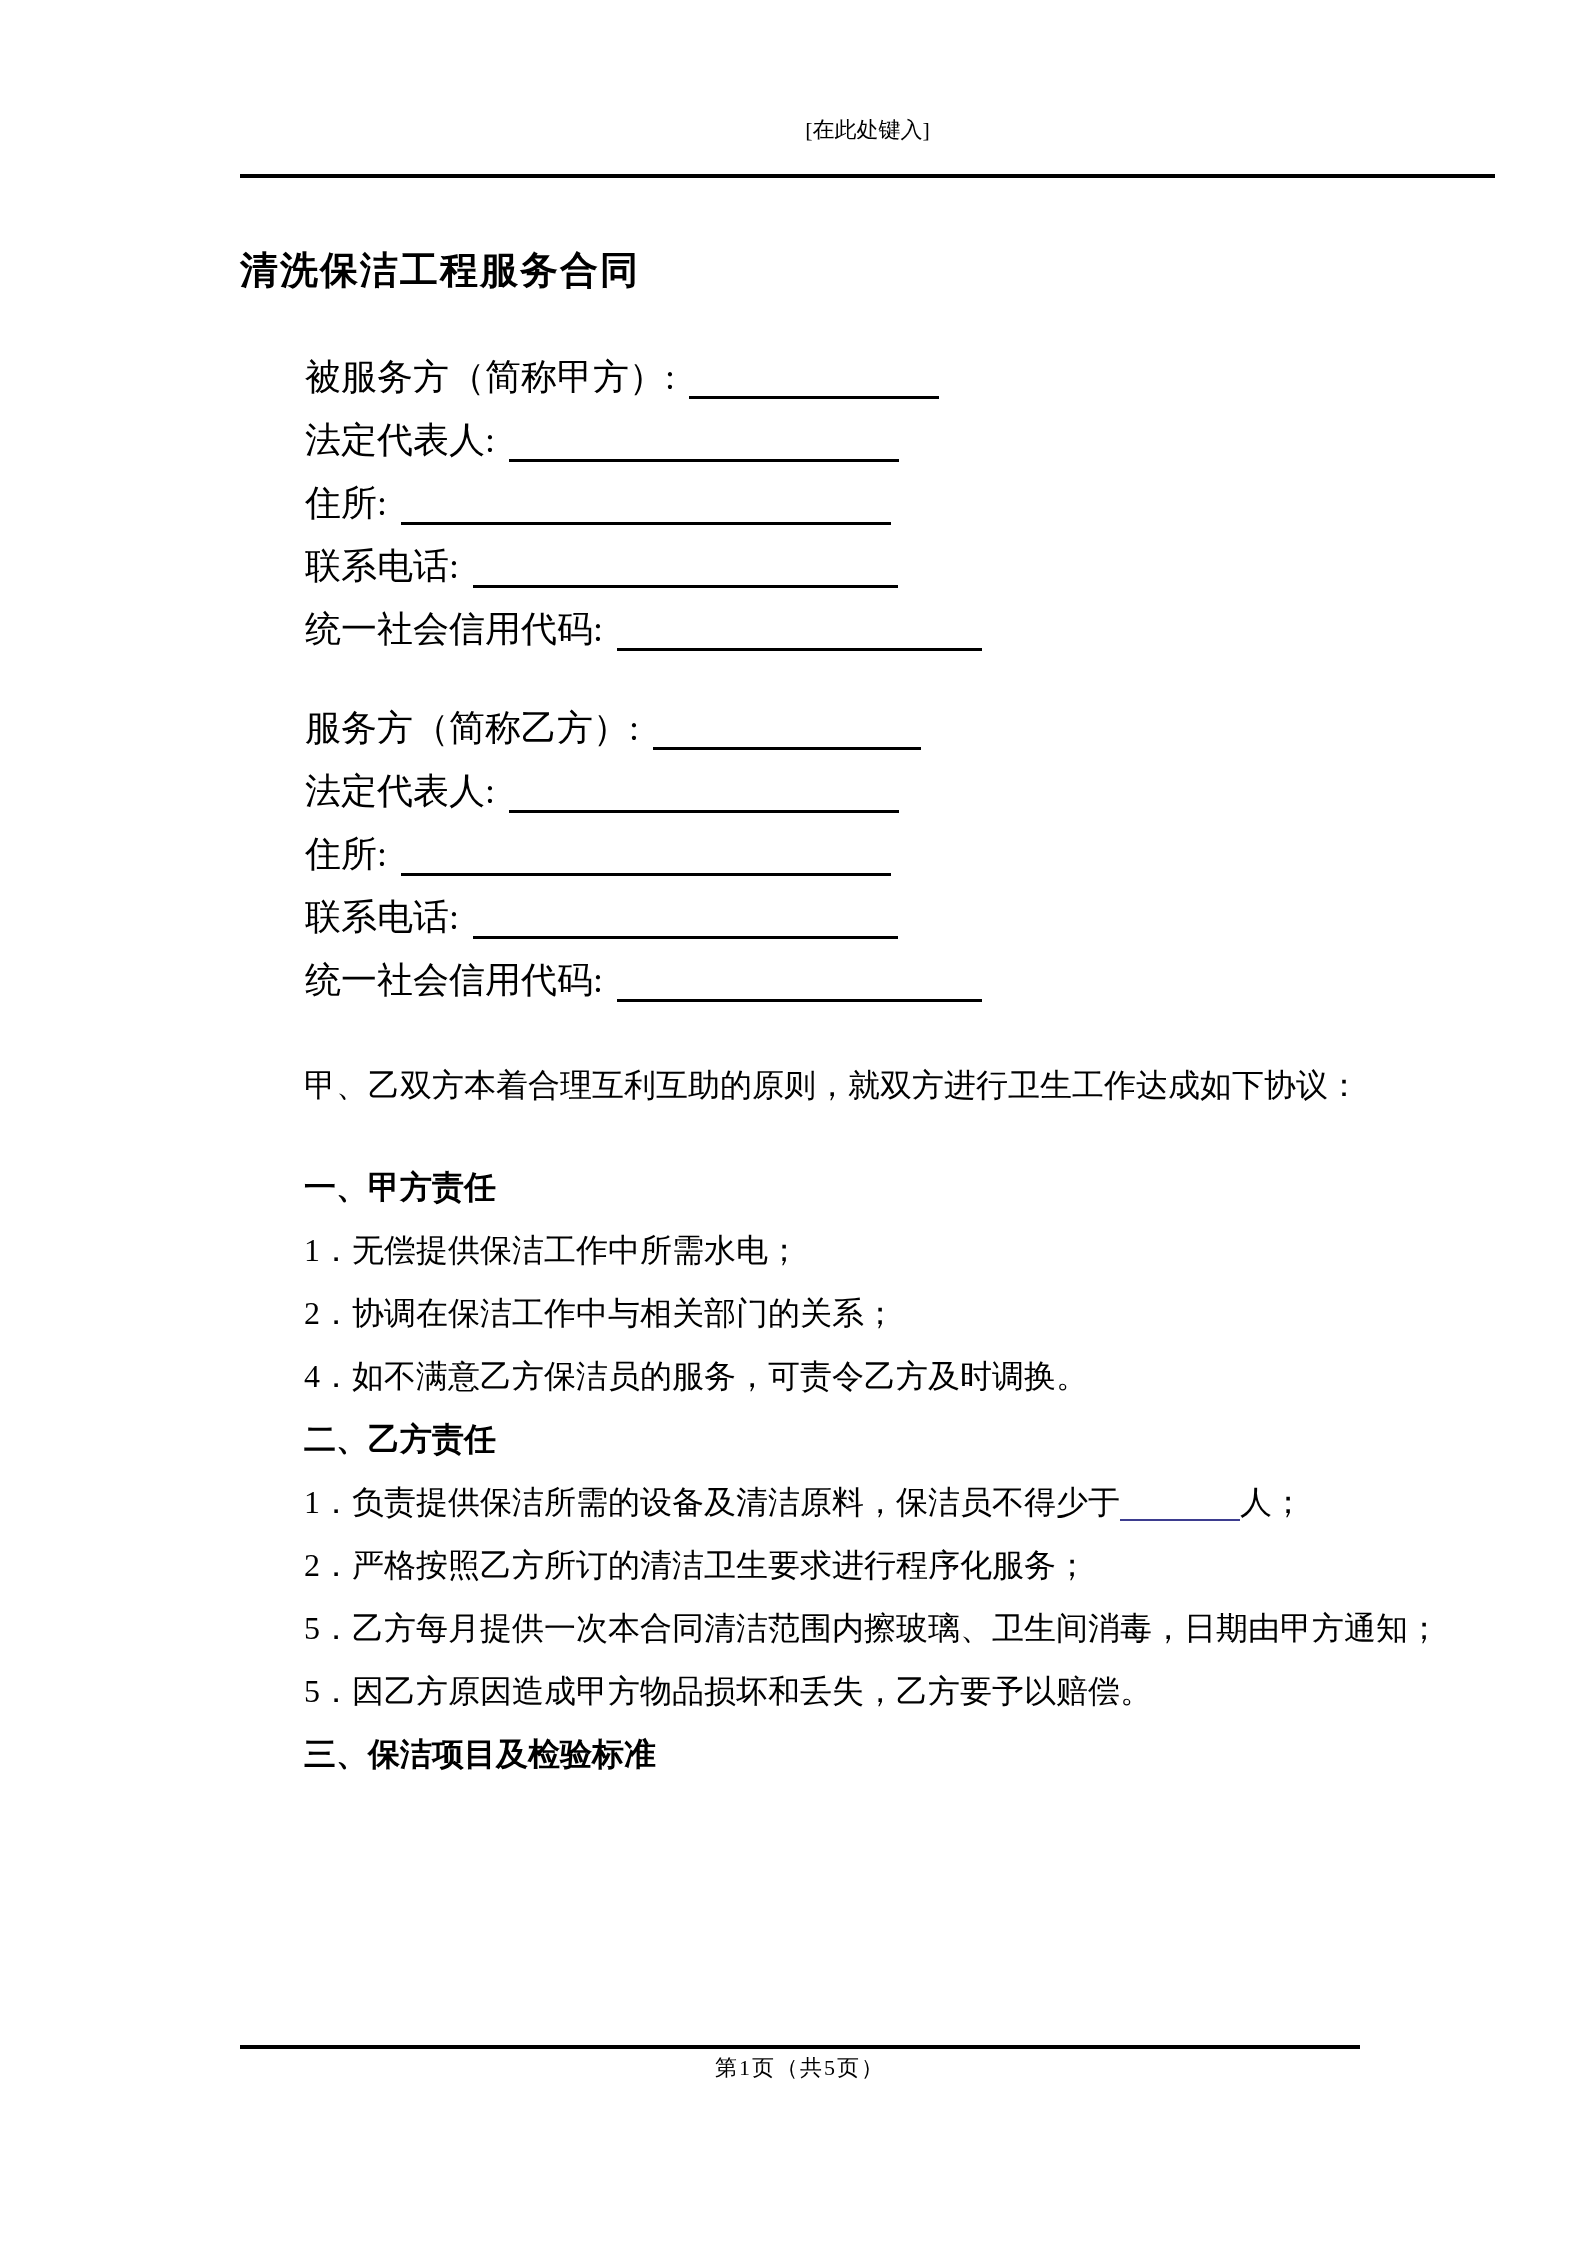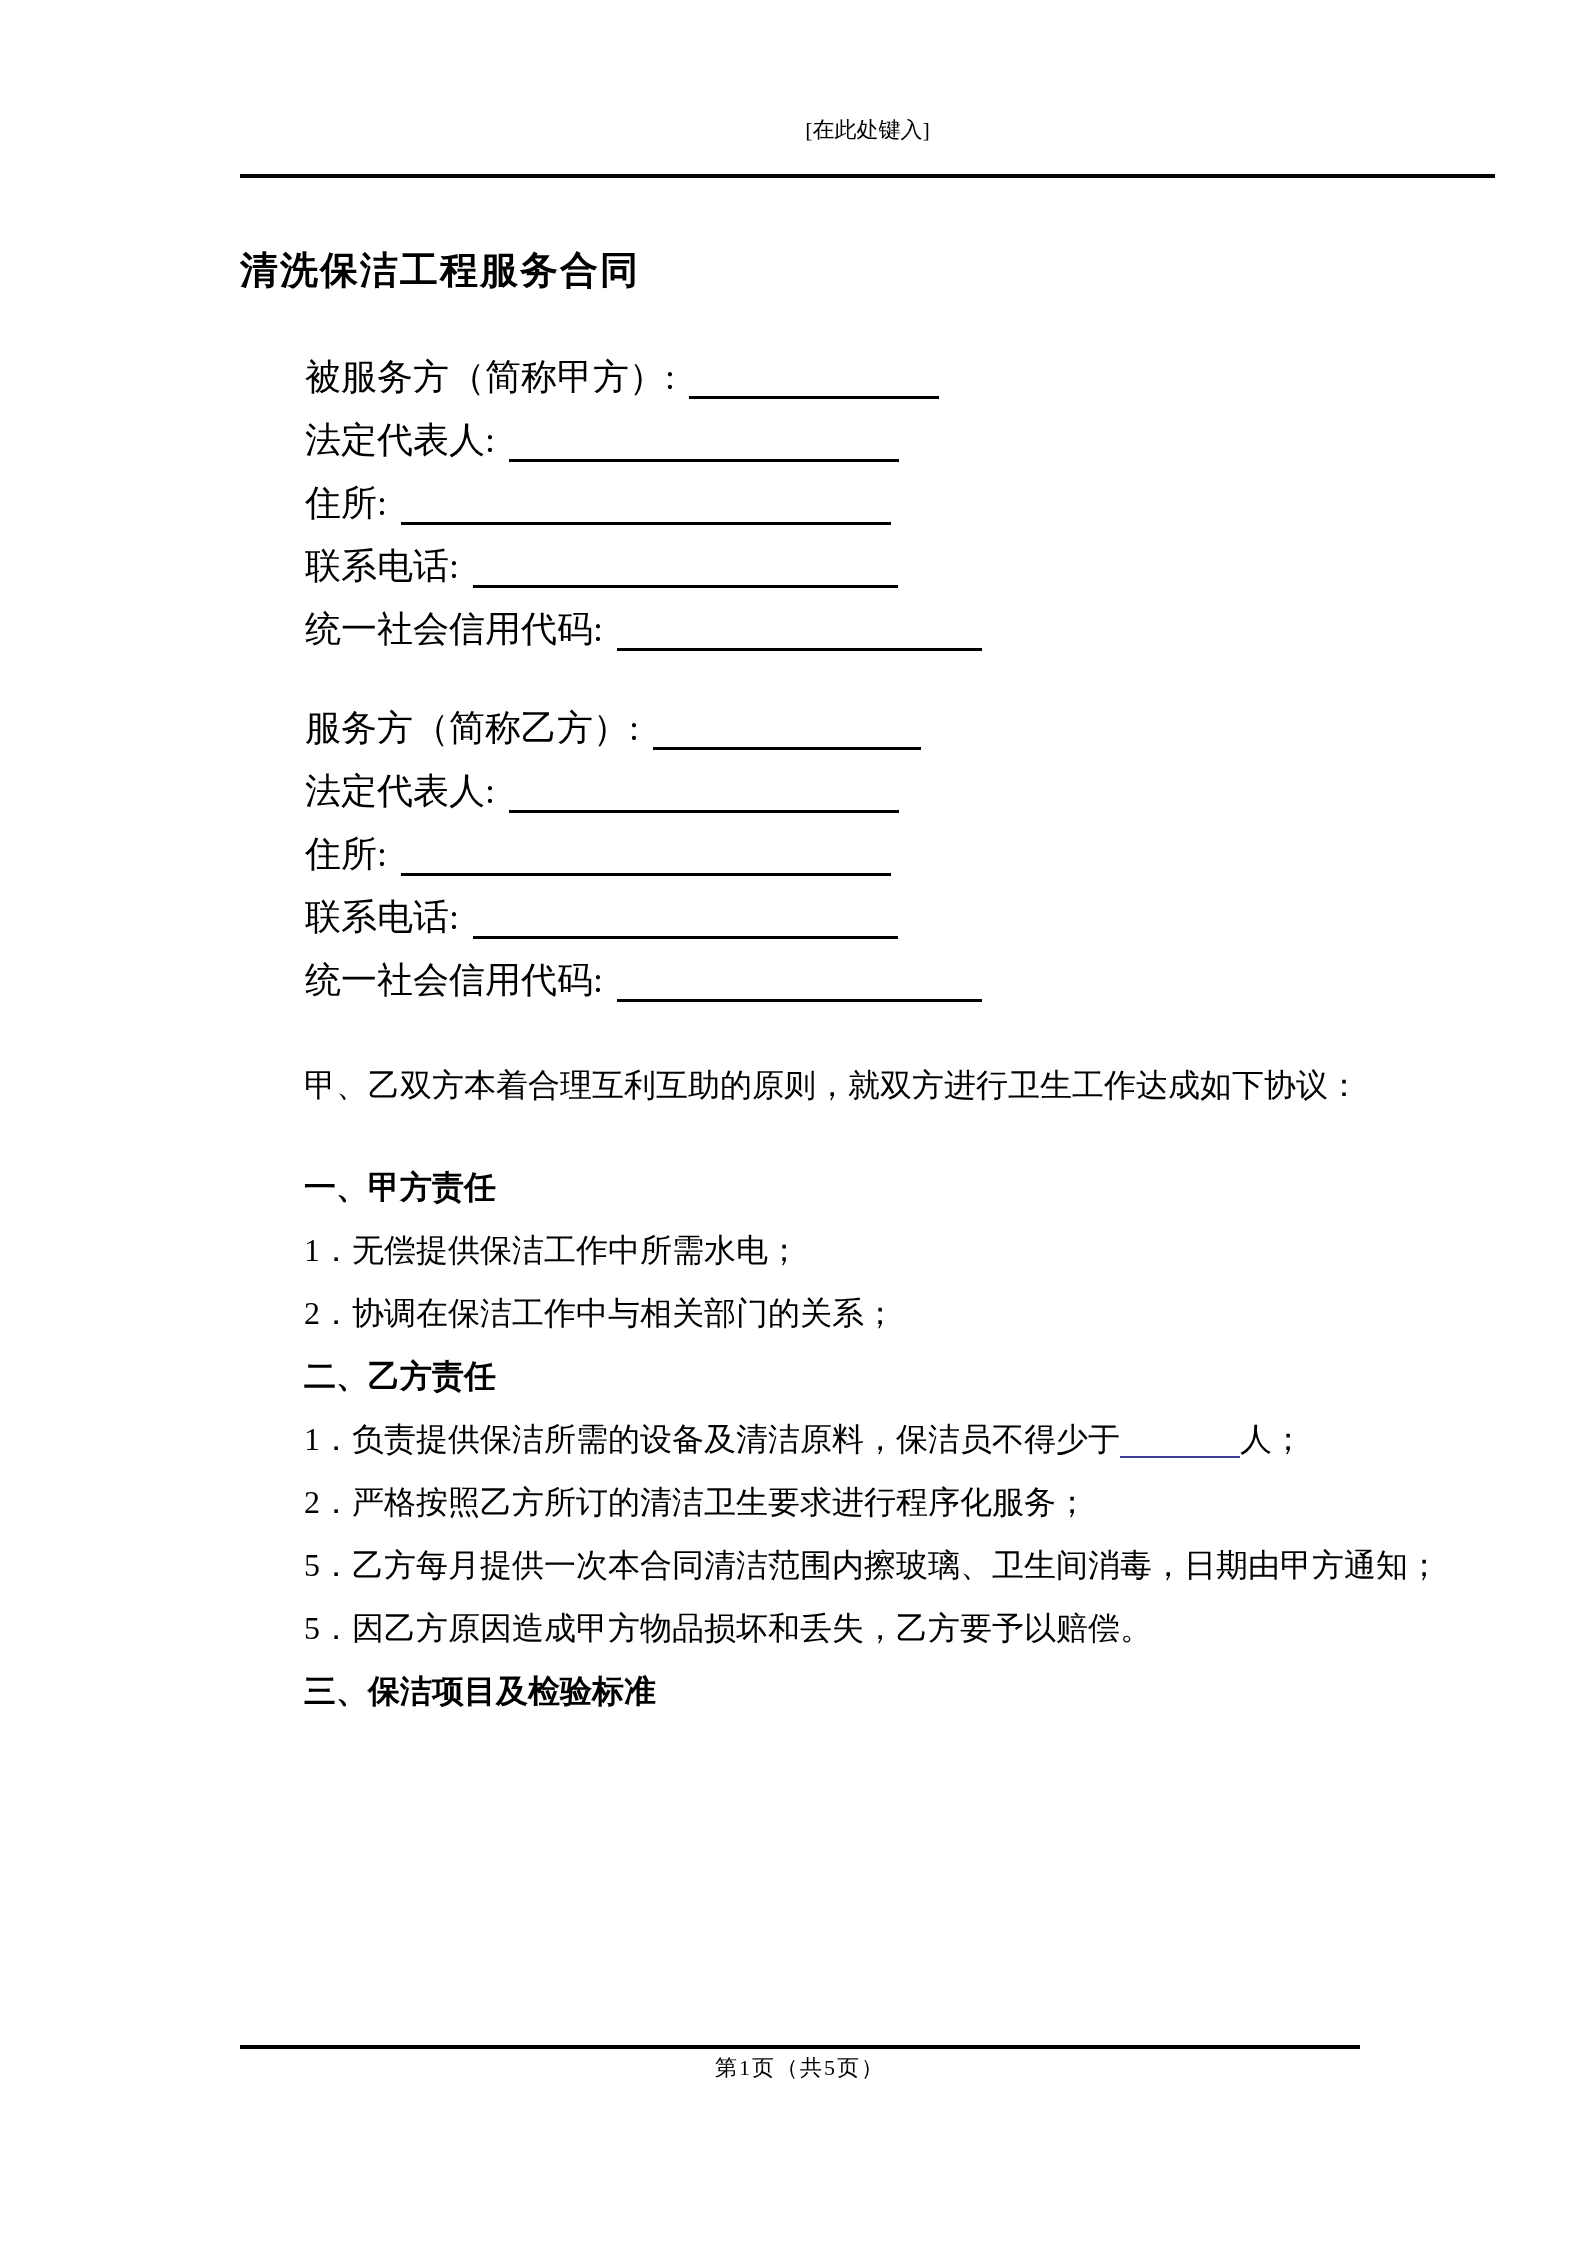--- a/index.html
+++ b/index.html
@@ -110,20 +110,21 @@
     <p class="form-row"><span>住所:</span><span class="fblank" style="width:490px"></span></p>
     <p class="form-row"><span>联系电话:</span><span class="fblank" style="width:425px"></span></p>
     <p class="form-row"><span>统一社会信用代码:</span><span class="fblank" style="width:365px"></span></p>
   </div>
 
   <p class="body-text intro one-line">甲、乙双方本着合理互利互助的原则，就双方进行卫生工作达成如下协议：</p>
 
   <p class="body-text sec-heading heading-first">一、甲方责任</p>
   <p class="body-text one-line">1．无偿提供保洁工作中所需水电；</p>
   <p class="body-text one-line">2．协调在保洁工作中与相关部门的关系；</p>
+  <p class="body-text one-line">4．如不满意乙方保洁员的服务，可责令乙方及时调换。</p>
 
   <p class="body-text sec-heading">二、乙方责任</p>
   <p class="body-text one-line"><span>1．负责提供保洁所需的设备及清洁原料，保洁员不得少于</span><span class="iblank" style="width:120px"></span><span>人；</span></p>
   <p class="body-text one-line">2．严格按照乙方所订的清洁卫生要求进行程序化服务；</p>
   <p class="body-text">5．乙方每月提供一次本合同清洁范围内擦玻璃、卫生间消毒，日期由甲方通知；</p>
   <p class="body-text one-line">5．因乙方原因造成甲方物品损坏和丢失，乙方要予以赔偿。</p>
 
   <p class="body-text sec-heading">三、保洁项目及检验标准</p>
 
 </div>

